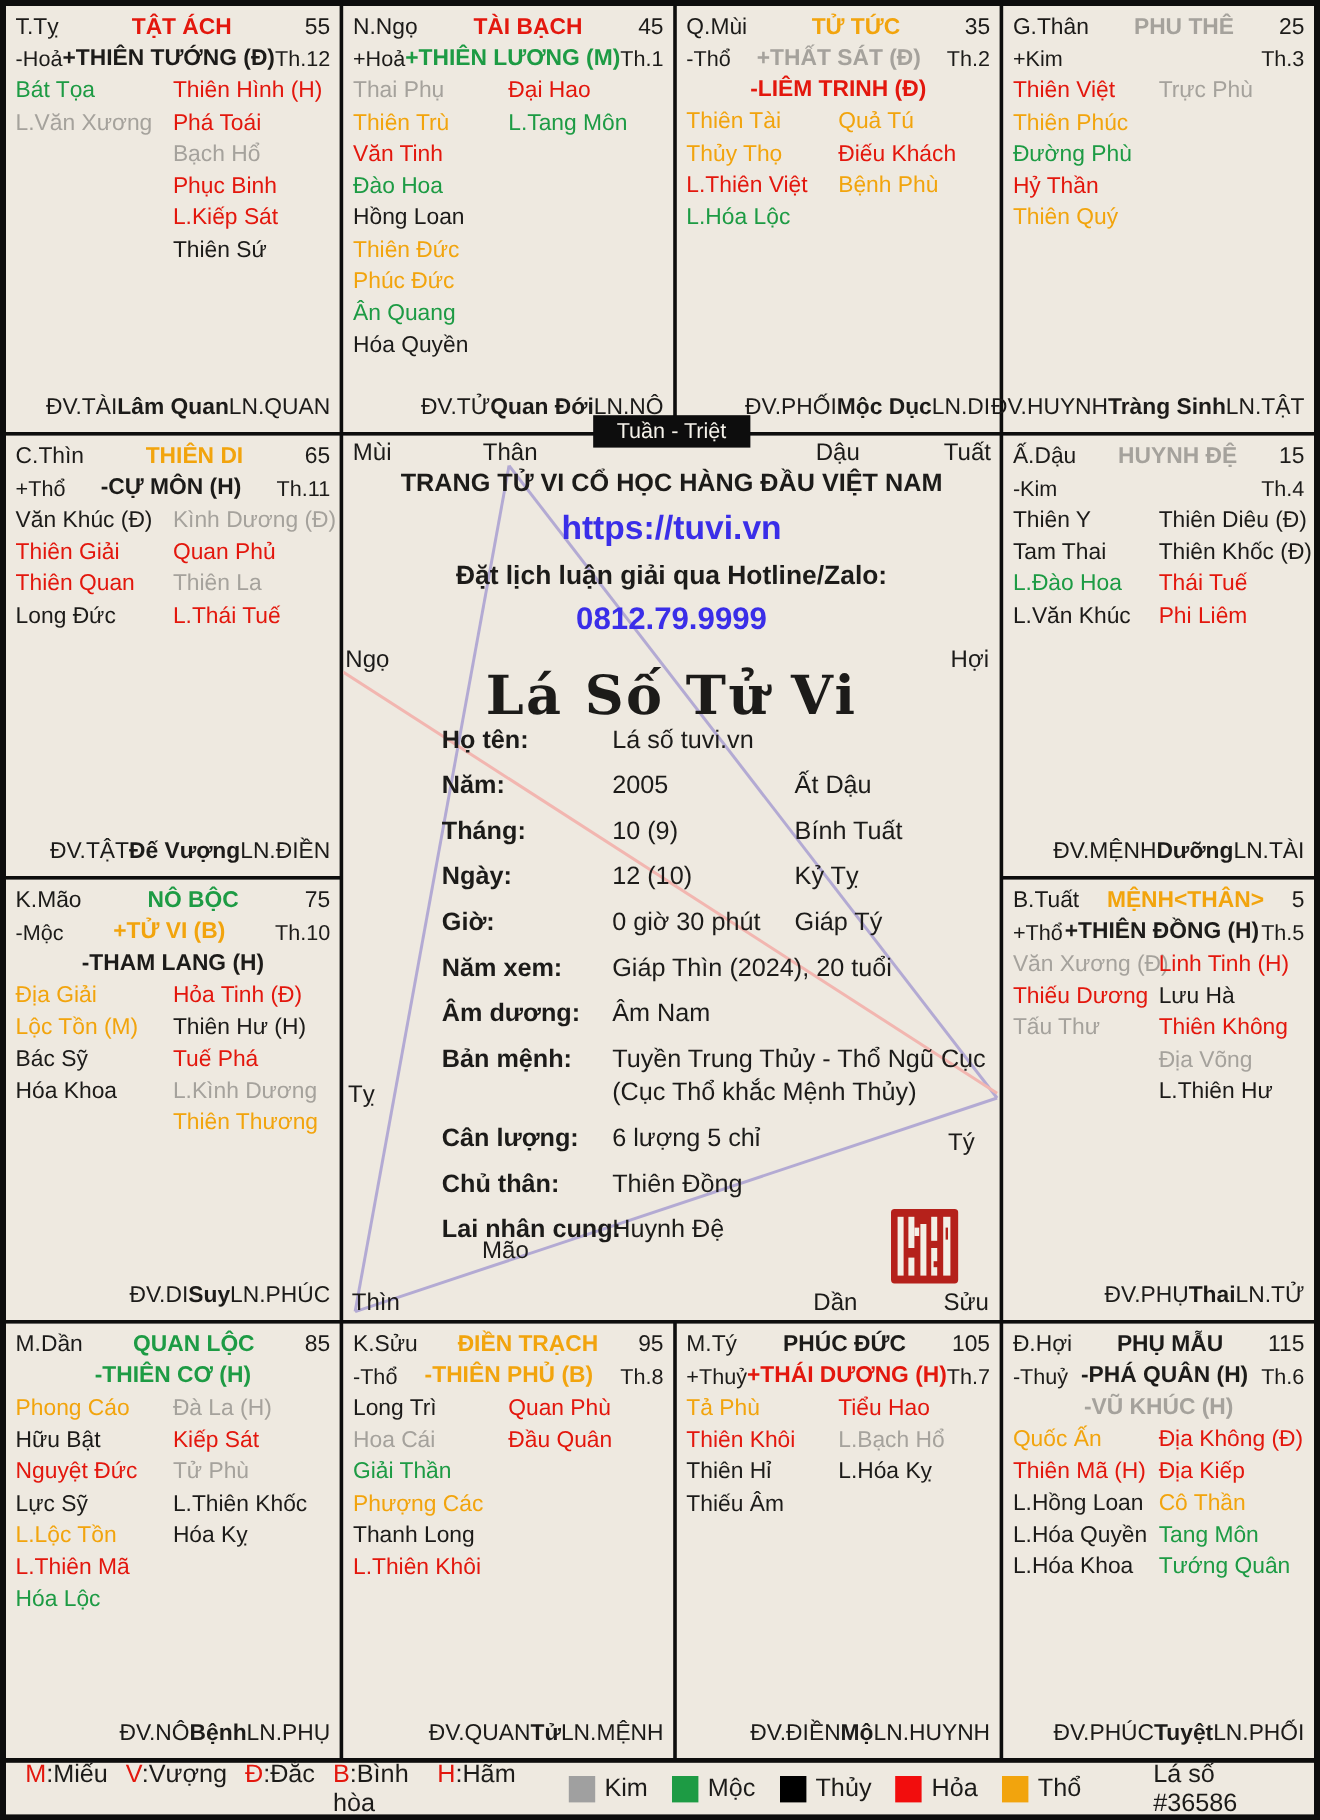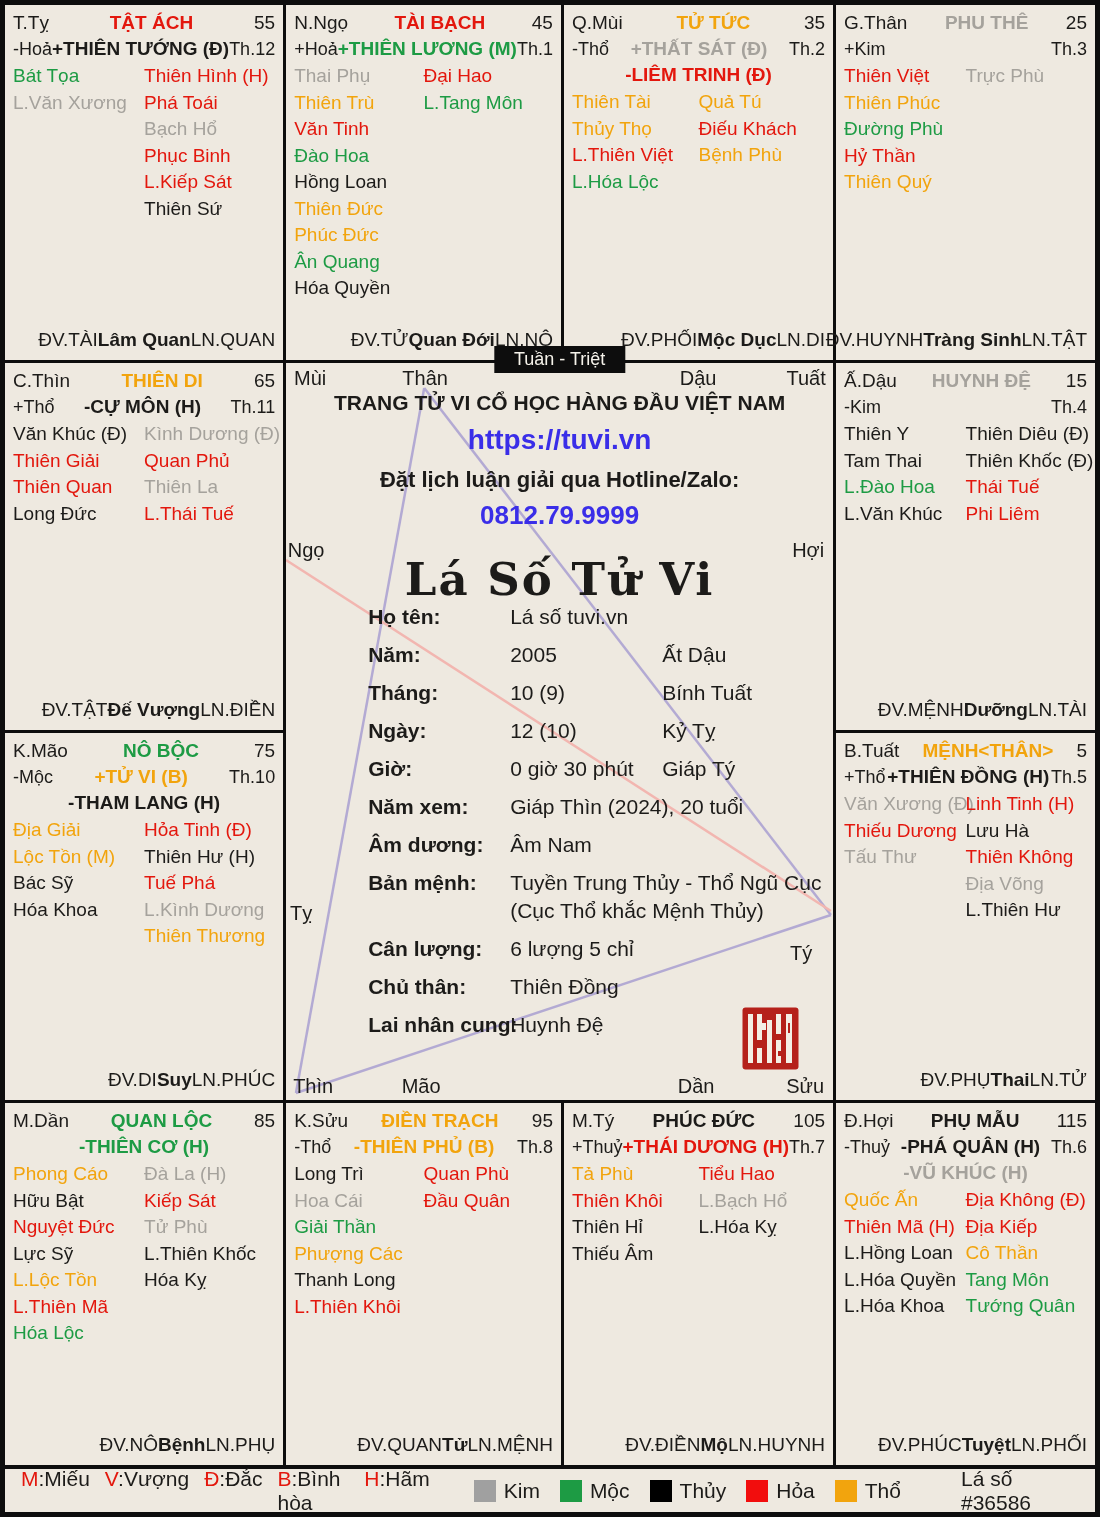--- a/index.html
+++ b/index.html
@@ -553,21 +553,21 @@
       </svg>
     <div class="corner" style="left: 24px; top: 15px;">Mùi</div>
         <div class="corner" style="left: 139px; top: 15px;">Thân</div>
         <div class="corner" style="left: 412px; top: 15px;">Dậu</div>
         <div class="corner" style="left: 520px; top: 15px;">Tuất</div>
         <div class="corner" style="left: 20px; top: 187px;">Ngọ</div>
         <div class="corner" style="left: 522px; top: 187px;">Hợi</div>
         <div class="corner" style="left: 15px; top: 550px;">Tỵ</div>
         <div class="corner" style="left: 515px; top: 550px; margin-top: 40px;">Tý</div>
         <div class="corner" style="left: 27px; top: 723px;">Thìn</div>
-        <div class="corner" style="left: 135px; top: 723px;">Mão</div>
+        <div class="corner" style="left: 135px; top: 680px;">Mão</div>
         <div class="corner" style="left: 410px; top: 723px;">Dần</div>
         <div class="corner" style="left: 519px; top: 723px;">Sửu</div>
       </div>
   </div>
 
   <div class="legend">
     <div class="legend-inner">
       <div class="ratings">
           <span><span class="rating-key">M</span><span>:Miếu</span></span>
           <span><span class="rating-key">V</span><span>:Vượng</span></span>

